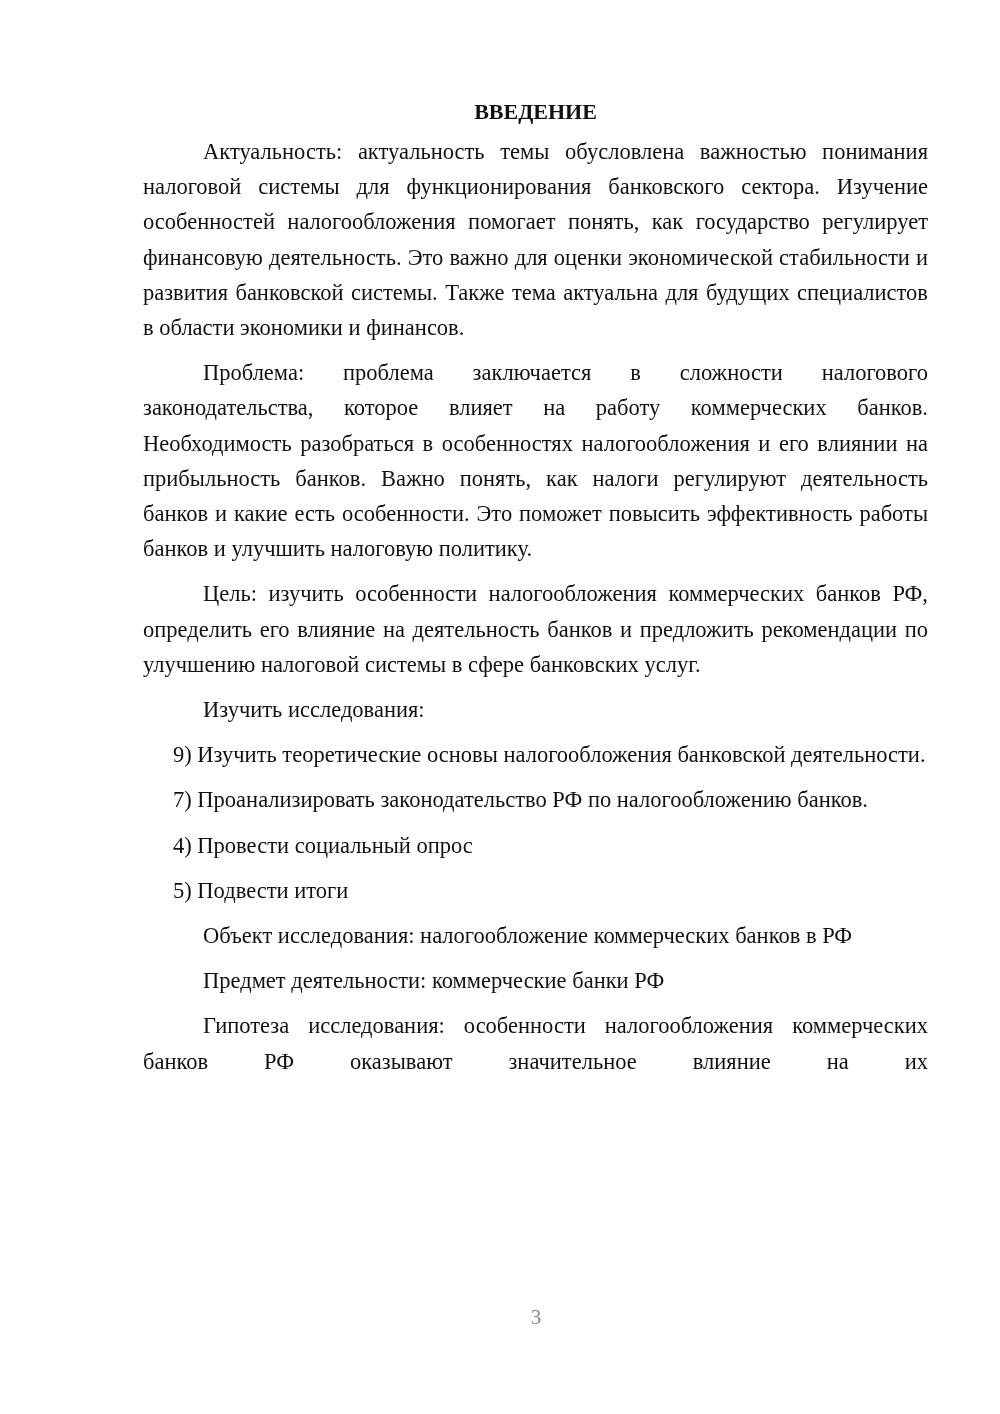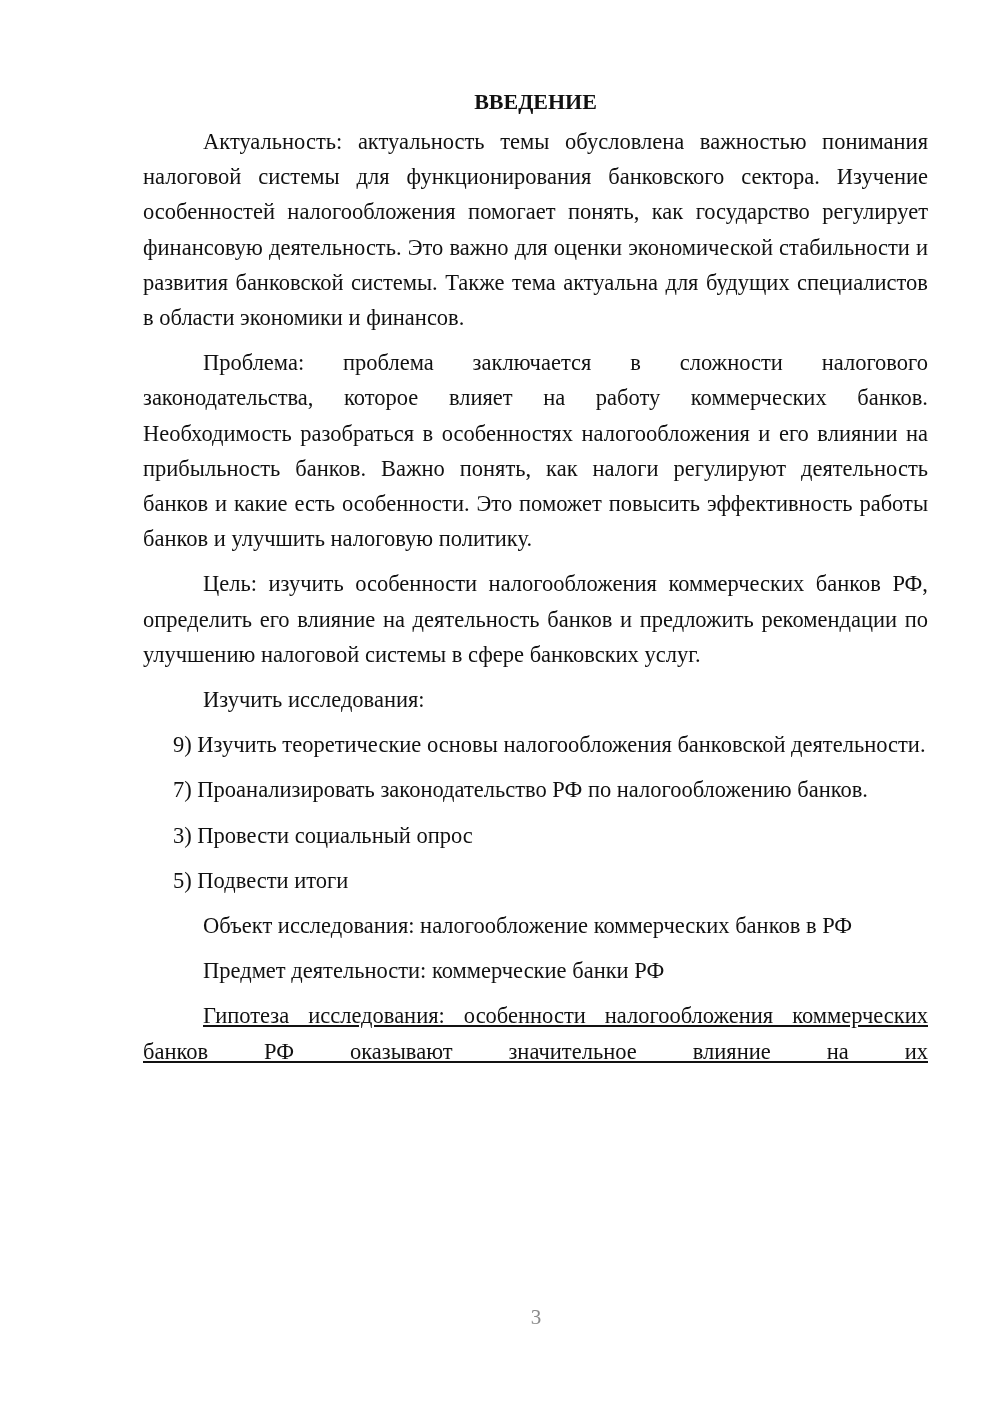--- a/index.html
+++ b/index.html
@@ -11,21 +11,21 @@
       width: 1000px;
       height: 1414px;
       position: relative;
       overflow: hidden;
       font-family: "Liberation Serif", serif;
       color: #111111;
     }
     .page {
       position: absolute;
       left: 143px;
-      top: 84px;
+      top: 94px;
       width: 785px;
       font-size: 22.5px;
       line-height: 35.2px;
     }
     .title {
       text-align: center;
       font-weight: bold;
       font-size: 22px;
       line-height: 36px;
       margin: 0 0 4px 0;
@@ -74,24 +74,24 @@
 
   <p class="para">Проблема: проблема заключается в сложности налогового законодательства, которое влияет на работу коммерческих банков. Необходимость разобраться в особенностях налогообложения и его влиянии на прибыльность банков. Важно понять, как налоги регулируют деятельность банков и какие есть особенности. Это поможет повысить эффективность работы банков и улучшить налоговую политику.</p>
 
   <p class="para">Цель: изучить особенности налогообложения коммерческих банков РФ, определить его влияние на деятельность банков и предложить рекомендации по улучшению налоговой системы в сфере банковских услуг.</p>
 
   <p class="line-indent">Изучить исследования:</p>
 
   <div>
     <p class="list-item">9) Изучить теоретические основы налогообложения банковской деятельности.</p>
     <p class="list-item">7) Проанализировать законодательство РФ по налогообложению банков.</p>
-    <p class="list-short">3) Провести социальный опрос</p>
+    <p class="list-short">4) Провести социальный опрос</p>
     <p class="list-short">5) Подвести итоги</p>
   </div>
 
   <p class="line-indent">Объект исследования: налогообложение коммерческих банков в РФ</p>
 
   <p class="line-indent">Предмет деятельности: коммерческие банки РФ</p>
 
-  <p class="para" style="text-align-last: justify; text-decoration: underline;">Гипотеза исследования: особенности налогообложения коммерческих банков РФ оказывают значительное влияние на их</p>
+  <p class="para" style="text-align-last: justify;">Гипотеза исследования: особенности налогообложения коммерческих банков РФ оказывают значительное влияние на их</p>
 </div>
 
 <div class="page-number">3</div>
 
 </body></html>

